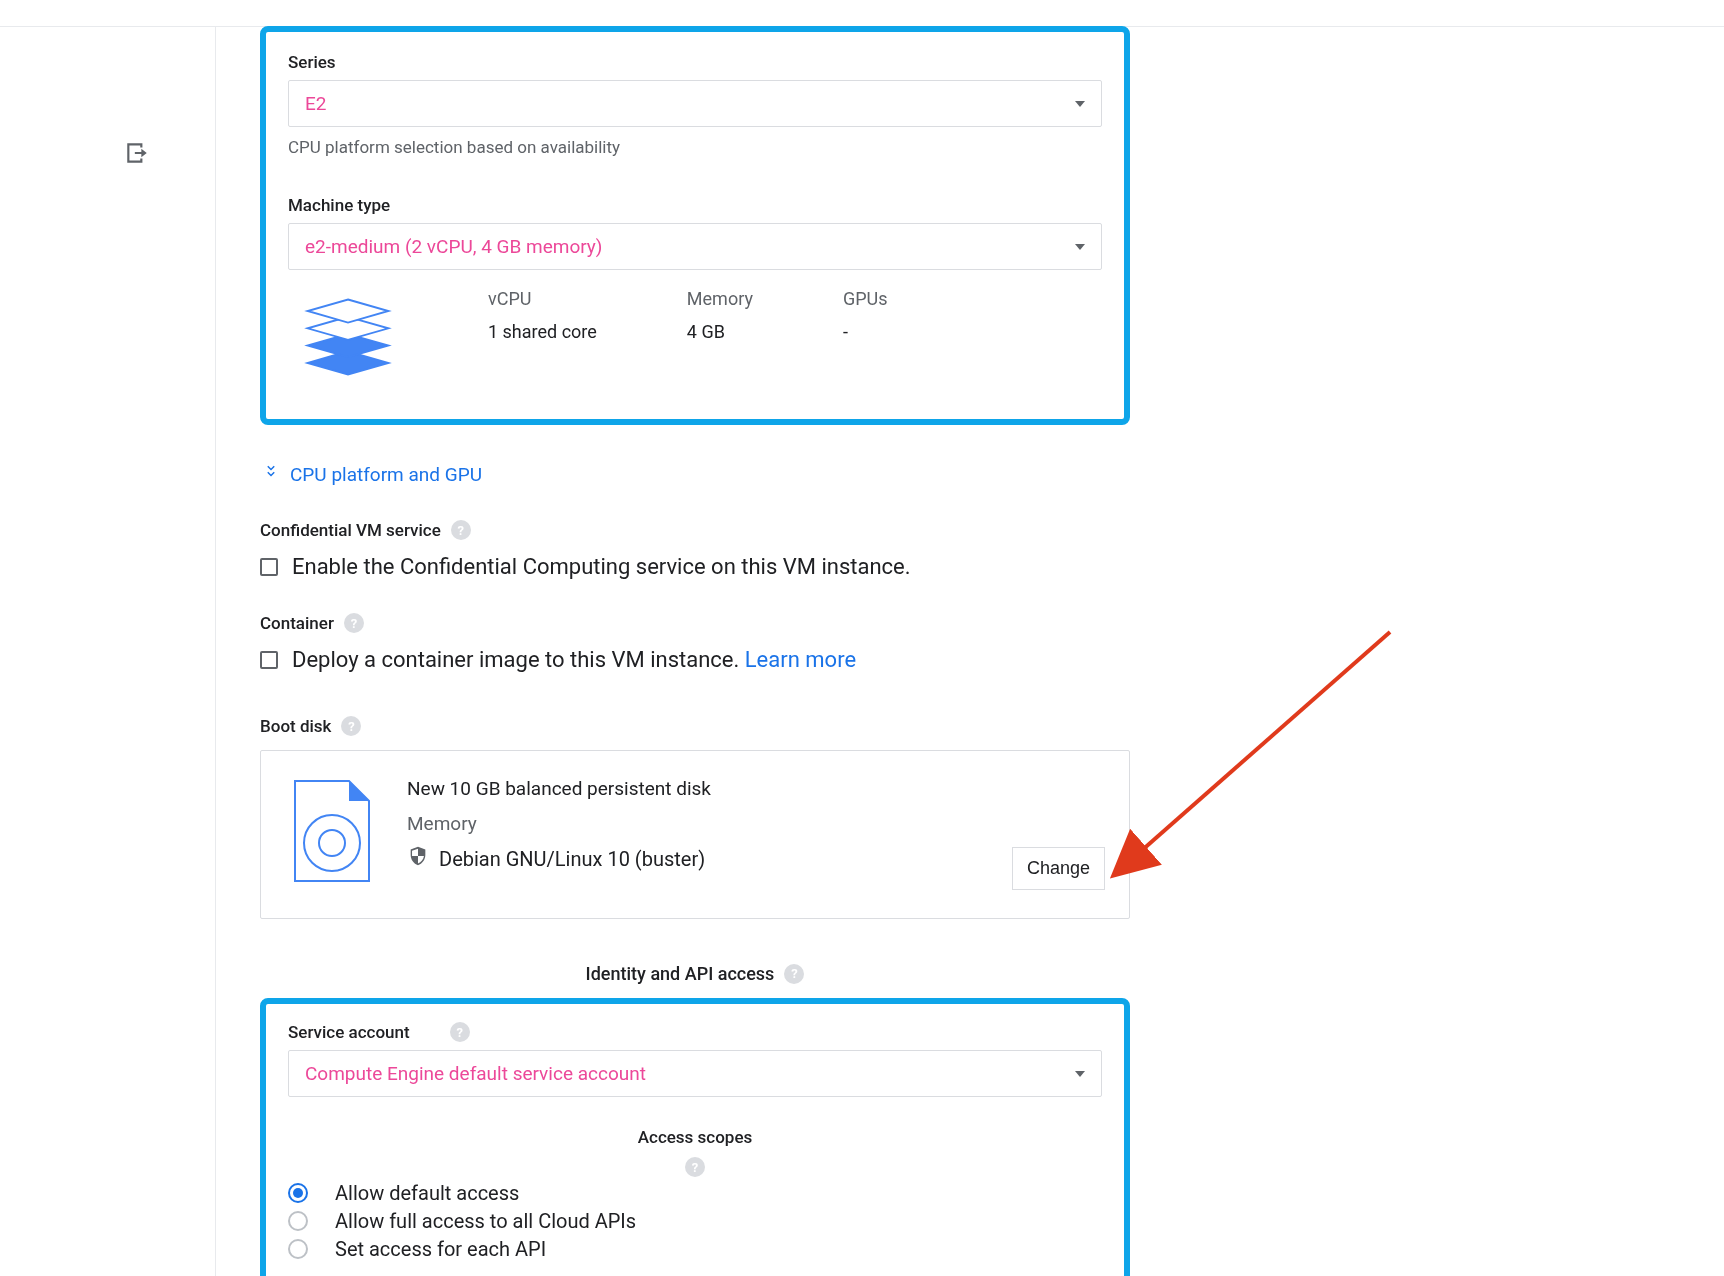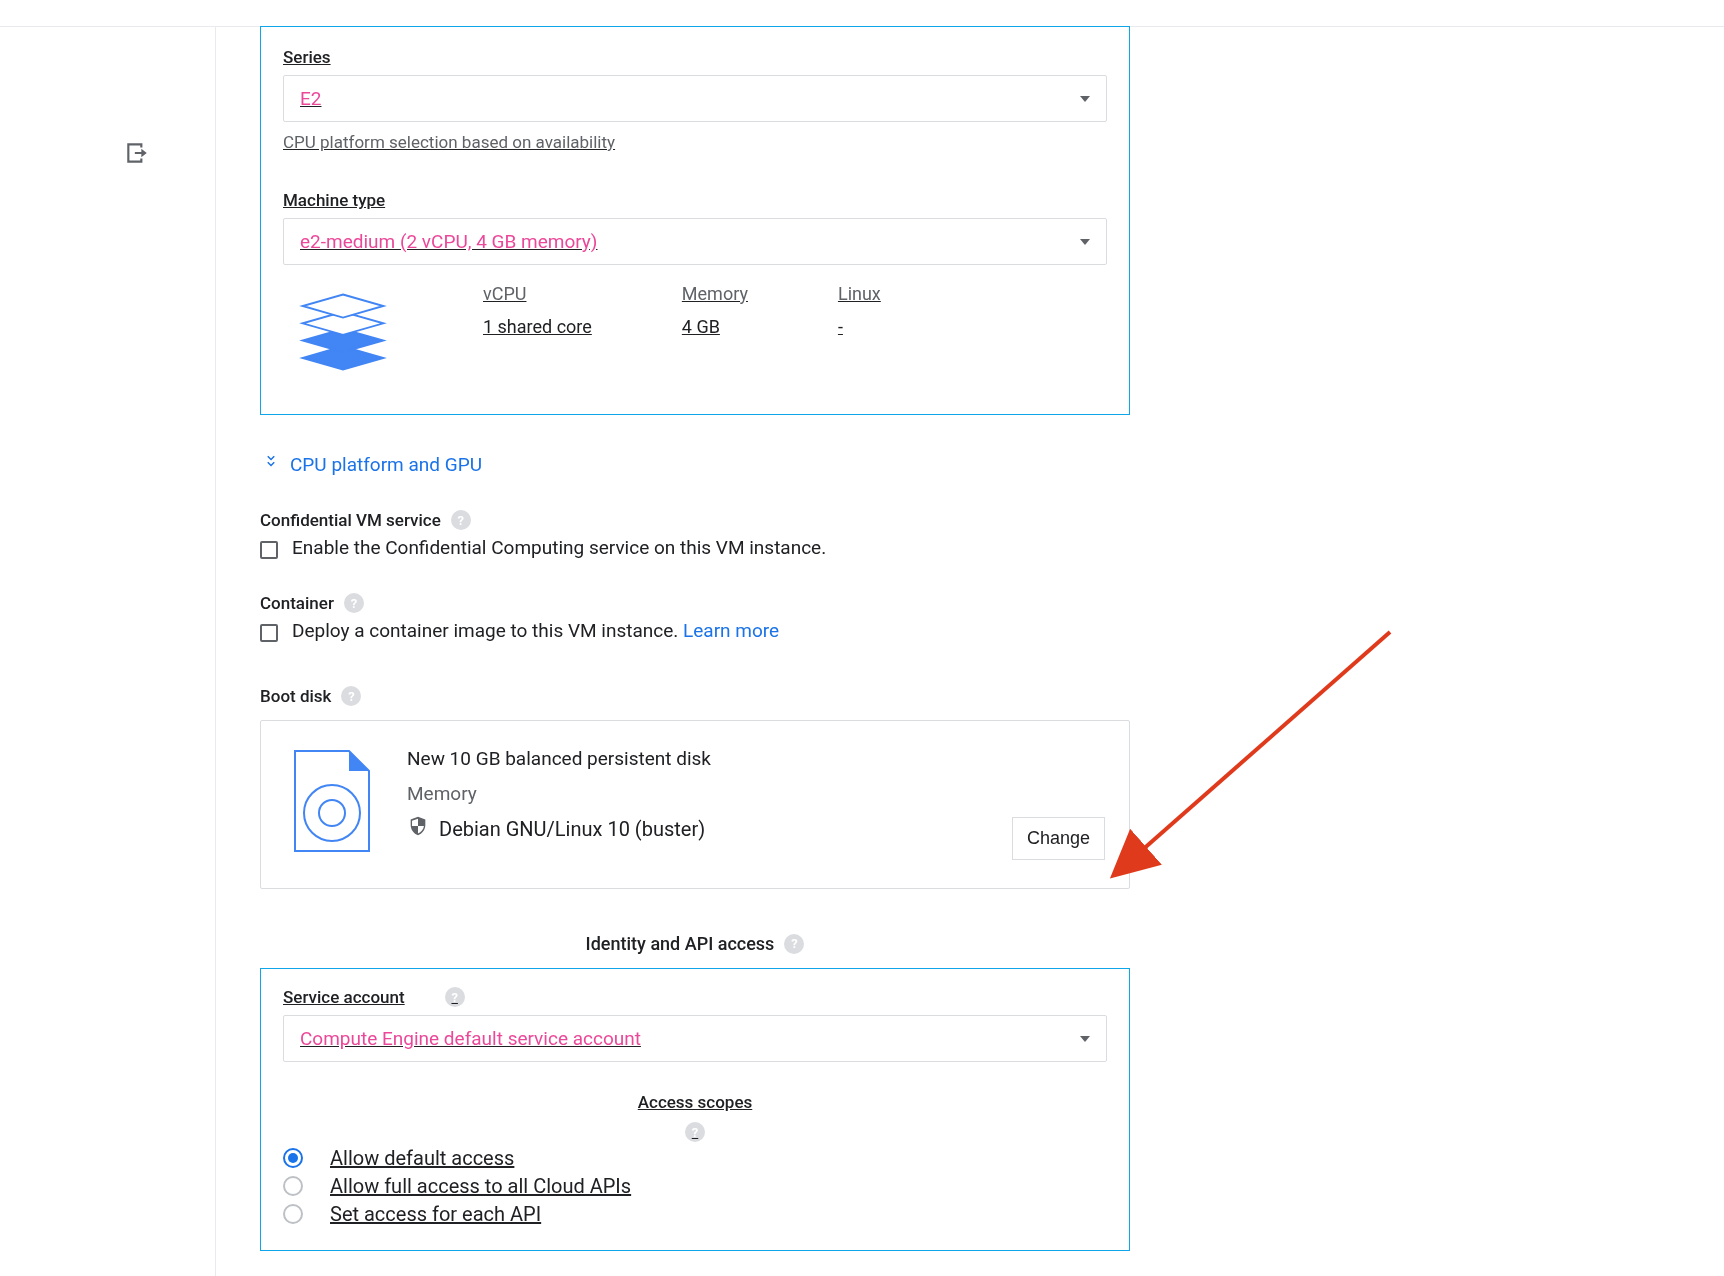--- a/index.html
+++ b/index.html
@@ -60,24 +60,23 @@
     cursor: pointer;
     margin-top: 8px;
   }
   .caret-down {
     width: 0; height: 0;
     border-left: 5px solid transparent;
     border-right: 5px solid transparent;
     border-top: 6px solid #5f6368;
   }
   .section-box {
-    border: 1px solid #0ea5e9;
-    border-radius: 0;
+    border: 6px solid #0ea5e9;
+    border-radius: 8px;
     padding: 20px 22px;
-    text-decoration: underline;
   }
   .machine-stats {
     display: flex;
     gap: 90px;
     padding: 18px 10px 6px 10px;
   }
   .stat-col {
     display: flex;
     flex-direction: column;
     gap: 12px;
@@ -114,24 +113,24 @@
     width: 20px; height: 20px;
     border-radius: 50%;
     background: #dadce0;
     color: #fff;
     font-size: 13px;
     font-weight: 700;
     cursor: pointer;
   }
   .checkbox-row {
     display: flex;
-    align-items: flex-end;
+    align-items: center;
     gap: 14px;
-    margin-top: 6px;
-    font-size: 19px;
+    margin-top: 14px;
+    font-size: 22px;
     color: #202124;
   }
   .fake-checkbox {
     width: 18px; height: 18px;
     border: 2px solid #5f6368;
     border-radius: 2px;
     display: inline-block;
     flex-shrink: 0;
   }
   .link { color: #1a73e8; cursor: pointer; }
@@ -246,21 +245,21 @@
       </div>
       <div class="stat-col">
         <span class="stat-label">vCPU</span>
         <span class="stat-value">1 shared core</span>
       </div>
       <div class="stat-col">
         <span class="stat-label">Memory</span>
         <span class="stat-value">4 GB</span>
       </div>
       <div class="stat-col">
-        <span class="stat-label">Linux</span>
+        <span class="stat-label">GPUs</span>
         <span class="stat-value">-</span>
       </div>
     </div>
   </div>
 
   <div class="link-row">
     <span class="dbl-chevron">
       <svg viewBox="0 0 24 24">
           <path d="M7 5l5 5 5-5-1.4-1.4L12 7.2 8.4 3.6 7 5zm0 8l5 5 5-5-1.4-1.4L12 15.2 8.4 11.6 7 13z"></path>
         </svg>

